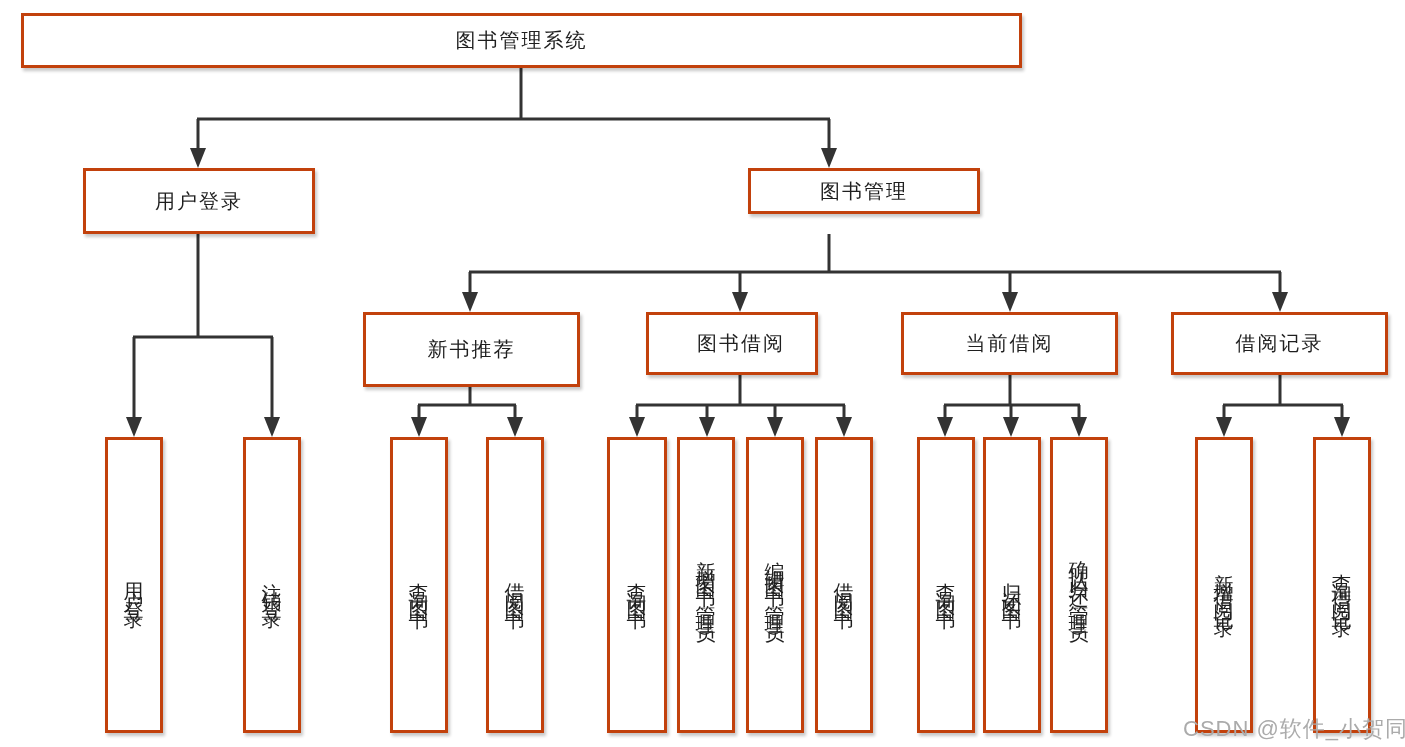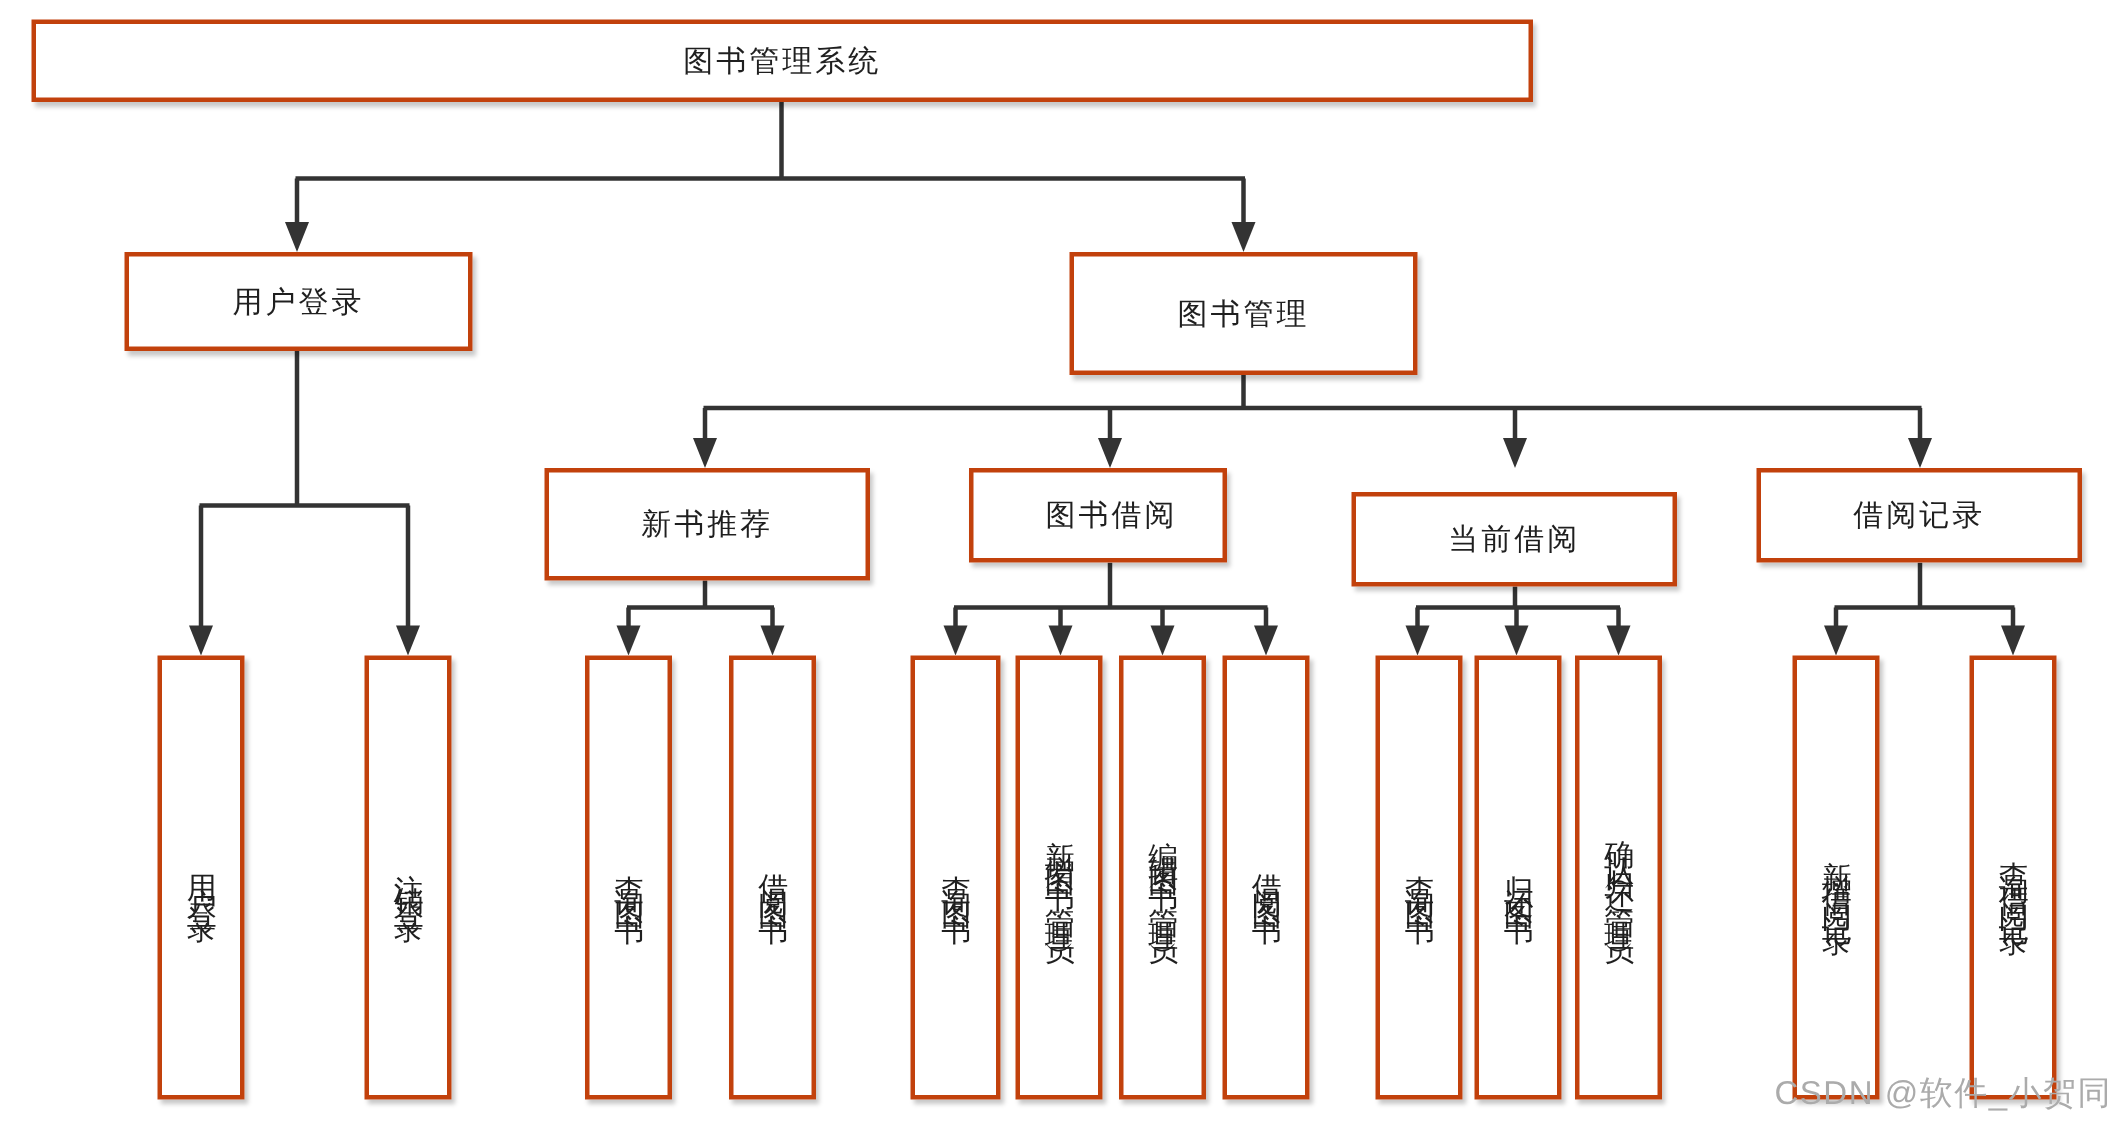--- a/index.html
+++ b/index.html
@@ -16,24 +16,24 @@
   }
   .hnode{font-size:20px;letter-spacing:2px;white-space:nowrap;}
   .vnode{
     width:58px;height:296px;top:437px;
     writing-mode:vertical-rl;text-orientation:mixed;
     font-size:20px;letter-spacing:9px;line-height:1;
   }
   
   .root-box  {left:21px;  top:13px;  width:1001px;height:55px;}
   .user-login{left:83px;  top:168px; width:232px; height:66px;}
-  .book-mgmt {left:713px; top:168px; width:232px; height:82px;}
+  .book-mgmt {left:748px; top:168px; width:232px; height:46px;}
   .sec-1{left:363px; top:312px;width:217px;height:75px;}
   .sec-2{left:646px; top:312px;width:172px;height:63px;padding-left:18px;}
-  .sec-3{left:901px; top:312px;width:217px;height:63px;margin-top:16px;}
+  .sec-3{left:901px; top:312px;width:217px;height:63px;}
   .sec-4{left:1171px;top:312px;width:217px;height:63px;}
   
   .v1 {left:105px;} .v2 {left:243px;}
   .v3 {left:390px;} .v4 {left:486px;}
   .v5 {left:607px;width:60px;} .v6 {left:677px;} .v7 {left:746px;} .v8 {left:815px;}
   .v9 {left:917px;} .v10{left:983px;} .v11{left:1050px;}
   .v12{left:1195px;} .v13{left:1313px;}
   .watermark{
     position:absolute;left:1183px;top:714px;font-size:22px;letter-spacing:1px;
     white-space:nowrap;z-index:5;

